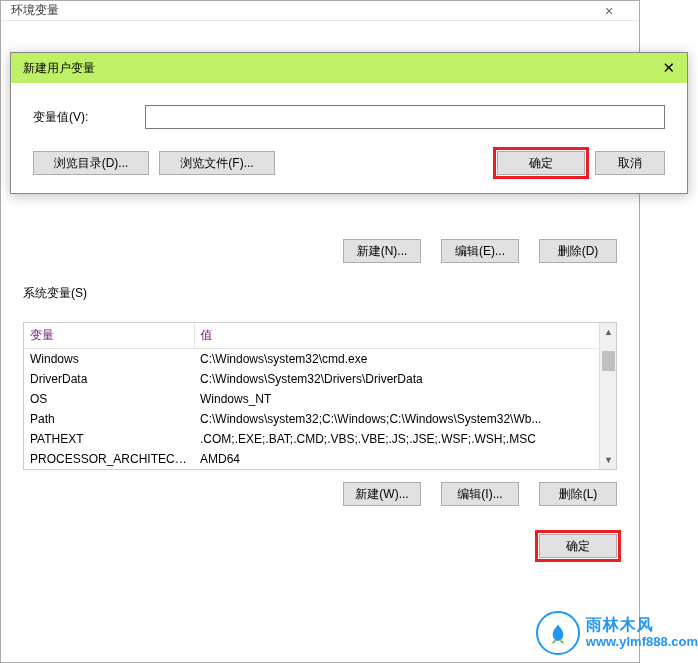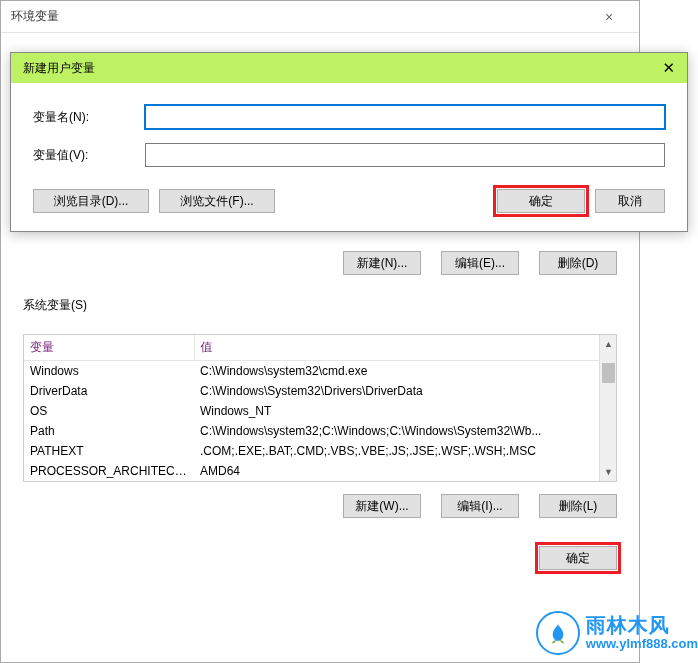--- a/index.html
+++ b/index.html
@@ -14,21 +14,21 @@
     }
     .parent-window {
       position: absolute;
       top: 0; left: 0;
       width: 640px;
       height: 663px;
       border: 1px solid #aaa;
       background: #fff;
     }
     .parent-titlebar {
-      height: 32px;
+      height: 20px;
       display: flex;
       align-items: center;
       justify-content: space-between;
       padding: 0 10px;
       border-bottom: 1px solid #e5e5e5;
     }
     .parent-titlebar .title { color: #333; }
     .parent-close {
       width: 40px;
       text-align: center;
@@ -202,21 +202,21 @@
       justify-content: center;
       position: relative;
     }
     .wm-icon svg { width: 28px; height: 28px; }
     .wm-text {
       display: flex;
       flex-direction: column;
       line-height: 1.15;
     }
     .wm-cn {
-      font-size: 20px;
+      font-size: 16px;
       font-weight: bold;
       color: #2196f3;
       letter-spacing: 1px;
     }
     .wm-url {
       font-size: 13px;
       font-weight: bold;
       color: #2196f3;
     }
   </style>
@@ -292,24 +292,20 @@
     </div>
   </div>
 </div>
 
 <div class="modal">
   <div class="modal-titlebar">
     <span>新建用户变量</span>
     <span class="modal-close">✕</span>
   </div>
   <div class="modal-body">
-    <div class="field-row">
-      <span class="field-label">变量名(N):</span>
-      <input class="field-input focused" value="" style="">
-    </div>
     <div class="field-row">
       <span class="field-label">变量值(V):</span>
       <input class="field-input" value="" style="">
     </div>
     <div class="modal-btn-row">
       <div class="left-btns">
         <button class="btn btn-wide">浏览目录(D)...</button>
         <button class="btn btn-wide">浏览文件(F)...</button>
       </div>
       <div class="right-btns">

